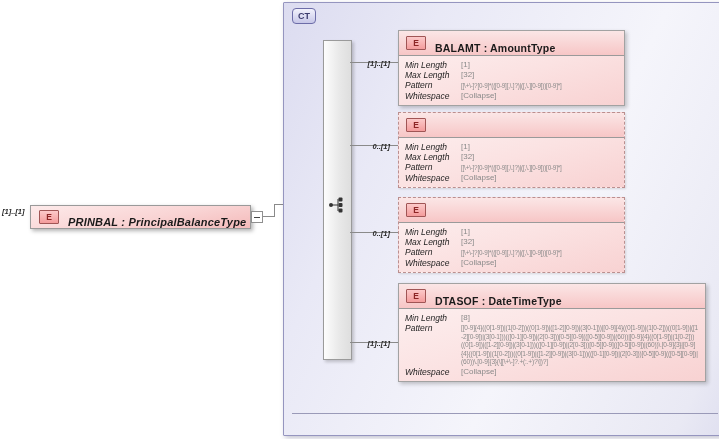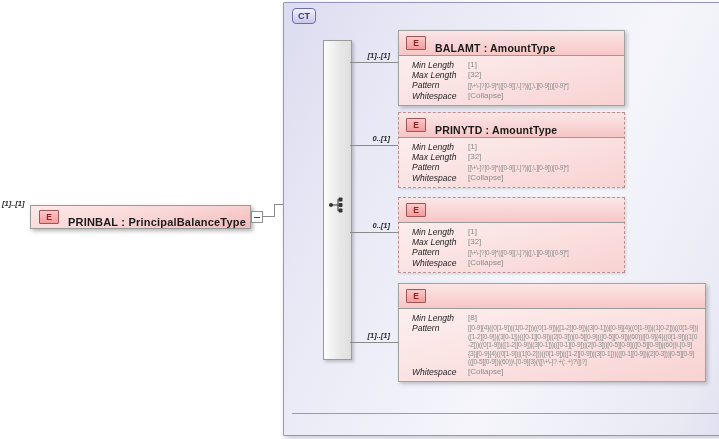--- a/index.html
+++ b/index.html
@@ -22,44 +22,44 @@
   
   .seq-bar{position:absolute;left:323px;top:40px;width:27px;height:318px;
     background:linear-gradient(90deg,#fdfdfd,#e9e9e9 55%,#dedede);
     border:1px solid #9a9a9a;box-shadow:2px 2px 3px rgba(0,0,0,0.2);}
   .seq-icon{position:absolute;left:328px;top:196px;width:20px;height:18px;}
 
   
   .hline{position:absolute;height:1px;background:#8a8a8a;}
   .vline{position:absolute;width:1px;background:#8a8a8a;}
   .card-label{position:absolute;font-size:7.5px;font-style:italic;font-weight:bold;color:#2a2a2a;
-    letter-spacing:0px;}
+    letter-spacing:0px;margin-top:8px;}
 
   
   .root-elem{position:absolute;left:30px;top:205px;width:221px;height:24px;
     border:1px solid #9a9a9a;background:linear-gradient(170deg,#fdeaea 0%,#f9d4d4 55%,#f4baba 100%);
     box-shadow:2px 2px 4px rgba(0,0,0,0.3);display:flex;align-items:center;gap:9px;padding-left:8px;
     box-sizing:border-box;}
-  .root-elem .elem-title{font-size:11px;}
+  .root-elem .elem-title{font-size:11px;font-style:italic;}
   .toggle-box{position:absolute;left:251px;top:211px;width:12px;height:12px;background:#ffffff;
     border:1px solid #8f8f8f;box-sizing:border-box;}
   .toggle-box .minus{position:absolute;left:2px;top:5px;width:6px;height:1px;background:#444444;}
 
   
   .elem-box{position:absolute;left:398px;box-sizing:border-box;
     background:linear-gradient(165deg,#fdf2f2 0%,#fbe2e2 55%,#f8d2d2 100%);
     border:1px solid #a2a2a2;box-shadow:2px 2px 4px rgba(0,0,0,0.22);}
   .elem-box.optional{border:1px dashed #bb8f8f;box-shadow:1px 1px 2px rgba(0,0,0,0.12);}
   .elem-header{height:24px;border-bottom:1px solid #9a9a9a;display:flex;align-items:center;
     gap:9px;padding-left:7px;background:linear-gradient(180deg,#fbe6e6,#f7c6c6);}
   .e-icon{width:18px;height:12px;flex-shrink:0;border:1px solid #a05555;border-radius:1px;
     background:linear-gradient(#fcc9c9,#f49c9c);color:#8c2626;font-size:8.5px;font-weight:bold;
     text-align:center;line-height:12px;}
   .elem-title{font-size:10.5px;font-weight:bold;color:#1a1a1a;letter-spacing:0.2px;white-space:nowrap;margin-top:9px;}
-  .facets{padding:4px 6px 4px 6px;margin-left:7px;}
+  .facets{padding:4px 6px 4px 6px;}
   .facet-row{display:flex;line-height:10px;}
   .facet-label{width:56px;flex-shrink:0;font-size:8.5px;font-style:italic;color:#1e1e1e;}
   .facet-value{font-size:8px;color:#8a8a8a;}
   .facet-value.pattern-1{font-size:6.3px;letter-spacing:-0.2px;white-space:nowrap;padding-top:1px;}
   .facet-value.pattern-n{font-size:6.6px;letter-spacing:-0.2px;line-height:8.6px;
     word-break:break-all;padding-top:1px;width:240px;}
 
   .child0{top:30px;width:227px;}
   .child1{top:112px;width:227px;}
   .child2{top:197px;width:227px;}
@@ -135,21 +135,20 @@
       <div class="facet-row">
           <span class="facet-label">Whitespace</span>
           <span class="facet-value">[Collapse]</span>
         </div>
     </div>
   </div>
 
   <div class="elem-box optional child1">
     <div class="elem-header">
       <span class="e-icon">E</span>
-      <span class="elem-title">PRINYTD : AmountType</span>
     </div>
     <div class="facets">
       <div class="facet-row">
           <span class="facet-label">Min Length</span>
           <span class="facet-value">[1]</span>
         </div>
       <div class="facet-row">
           <span class="facet-label">Max Length</span>
           <span class="facet-value">[32]</span>
         </div>
@@ -184,20 +183,21 @@
       <div class="facet-row">
           <span class="facet-label">Whitespace</span>
           <span class="facet-value">[Collapse]</span>
         </div>
     </div>
   </div>
 
   <div class="elem-box child3">
     <div class="elem-header">
       <span class="e-icon">E</span>
+      <span class="elem-title">DTASOF : DateTimeType</span>
     </div>
     <div class="facets">
       <div class="facet-row">
           <span class="facet-label">Min Length</span>
           <span class="facet-value">[8]</span>
         </div>
       <div class="facet-row">
           <span class="facet-label">Pattern</span>
           <span class="facet-value pattern-n">[[0-9]{4}((0[1-9])|(1[0-2]))((0[1-9])|([1-2][0-9])|(3[0-1]))|[0-9]{4}((0[1-9])|(1[0-2]))((0[1-9])|([1-2][0-9])|(3[0-1]))(([0-1][0-9])|(2[0-3]))[0-5][0-9](([0-5][0-9])|(60))|[0-9]{4}((0[1-9])|(1[0-2]))((0[1-9])|([1-2][0-9])|(3[0-1]))(([0-1][0-9])|(2[0-3]))[0-5][0-9](([0-5][0-9])|(60))\.[0-9]{3}|[0-9]{4}((0[1-9])|(1[0-2]))((0[1-9])|([1-2][0-9])|(3[0-1]))(([0-1][0-9])|(2[0-3]))[0-5][0-9](([0-5][0-9])|(60))\.[0-9]{3}(\[[\+\-]?.+(:.+)?\])?]</span>
         </div>

